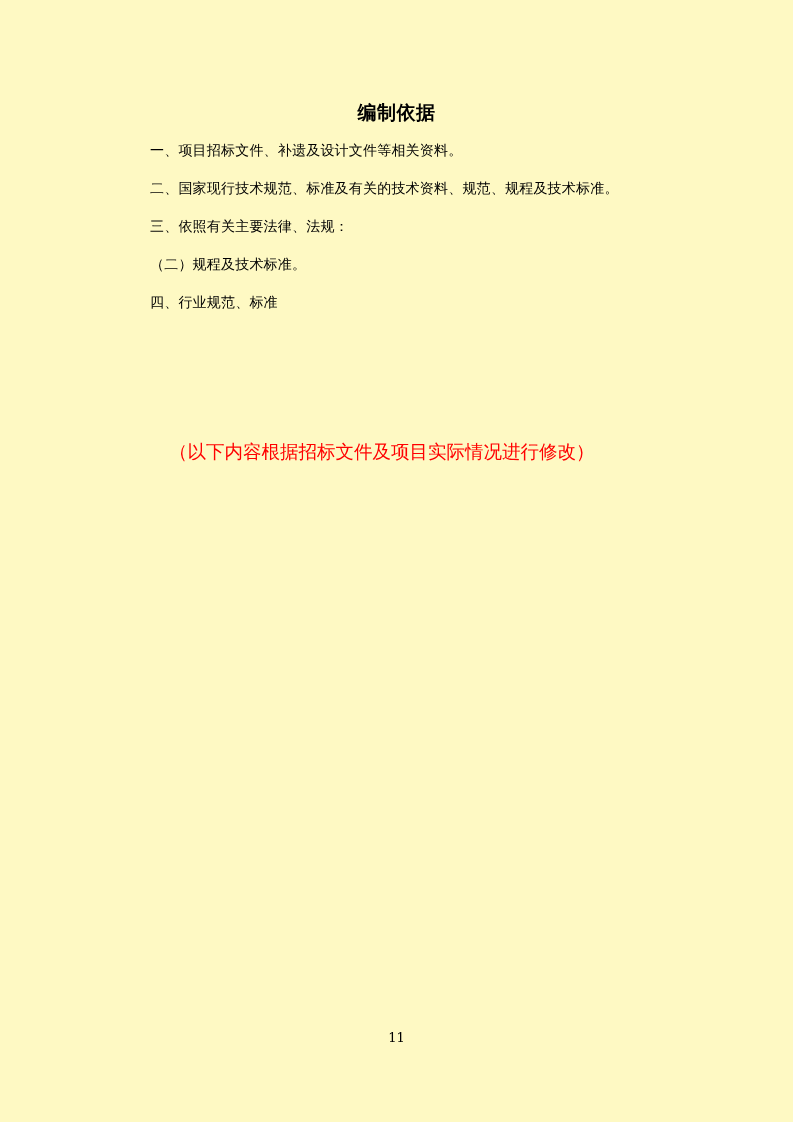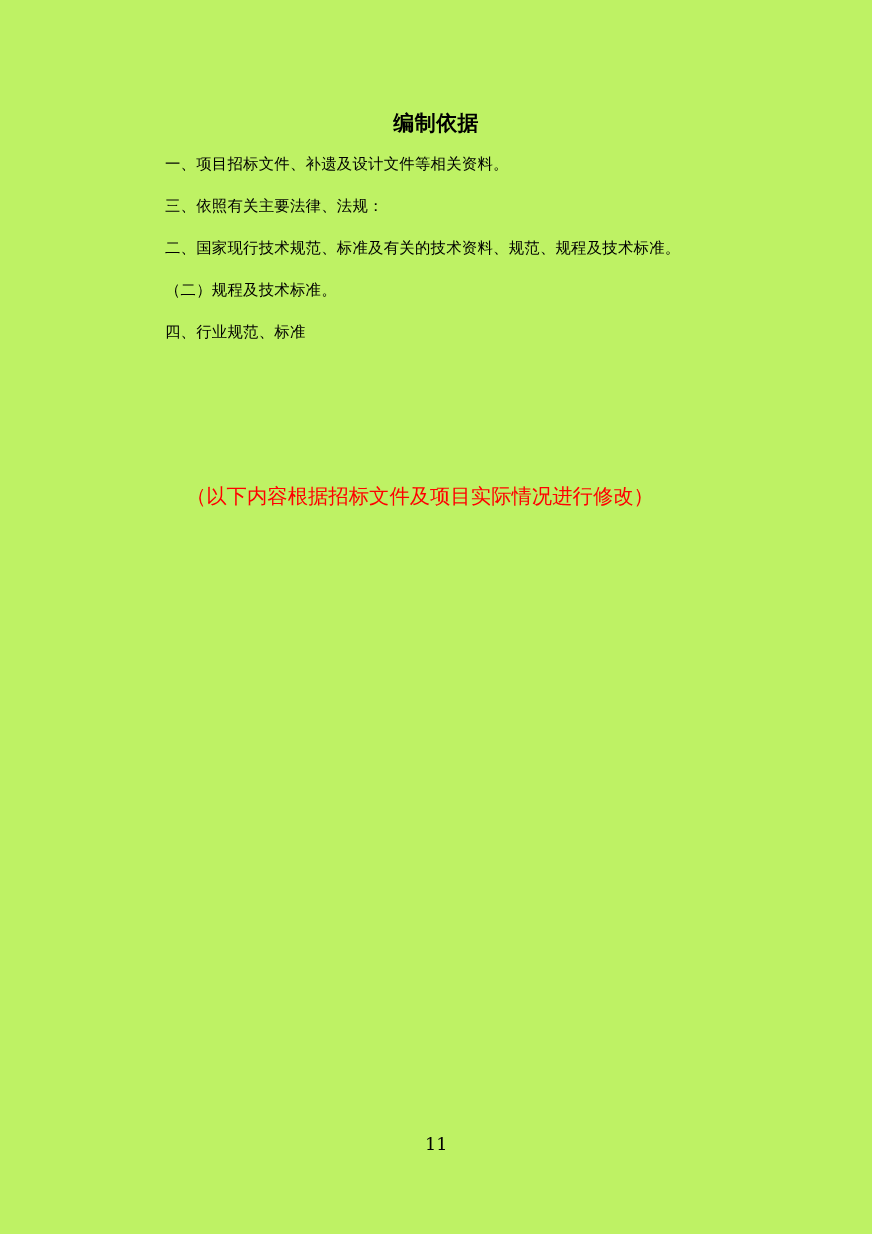--- a/index.html
+++ b/index.html
@@ -4,21 +4,21 @@
 <style>
   html, body {
     margin: 0;
     padding: 0;
     background: #ffffff;
   }
   .page {
     position: relative;
     width: 793px;
     height: 1122px;
-    background: #bef264;
+    background: #fef9c3;
     margin: 0 auto;
     font-family: "DejaVu Serif", "Liberation Serif", serif;
     color: #000000;
     overflow: hidden;
   }
   .content {
     position: absolute;
     left: 113px;
     top: 95px;
     width: 567px;
@@ -51,36 +51,36 @@
   }
   .spacer-block {
     height: 112px;
   }
   .page-number {
     position: absolute;
     left: 0;
     right: 0;
     top: 1030px;
     text-align: center;
-    font-size: 16px;
+    font-size: 13px;
     font-family: "DejaVu Serif", "Liberation Serif", serif;
   }
 </style>
 </head>
 <body>
 
 <div class="page">
 
   <div class="content">
 
     <h1 class="doc-title">编制依据</h1>
 
     <p class="para indent-2">一、项目招标文件、补遗及设计文件等相关资料。</p>
+    <p class="para indent-2">二、国家现行技术规范、标准及有关的技术资料、规范、规程及技术标准。</p>
     <p class="para indent-2">三、依照有关主要法律、法规：</p>
-    <p class="para indent-2">二、国家现行技术规范、标准及有关的技术资料、规范、规程及技术标准。</p>
     <p class="para indent-2">（二）规程及技术标准。</p>
     <p class="para indent-2">四、行业规范、标准</p>
 
     <div class="spacer-block"></div>
 
     <p class="note">（以下内容根据招标文件及项目实际情况进行修改）</p>
 
   </div>
 
   <div class="page-number">11</div>

